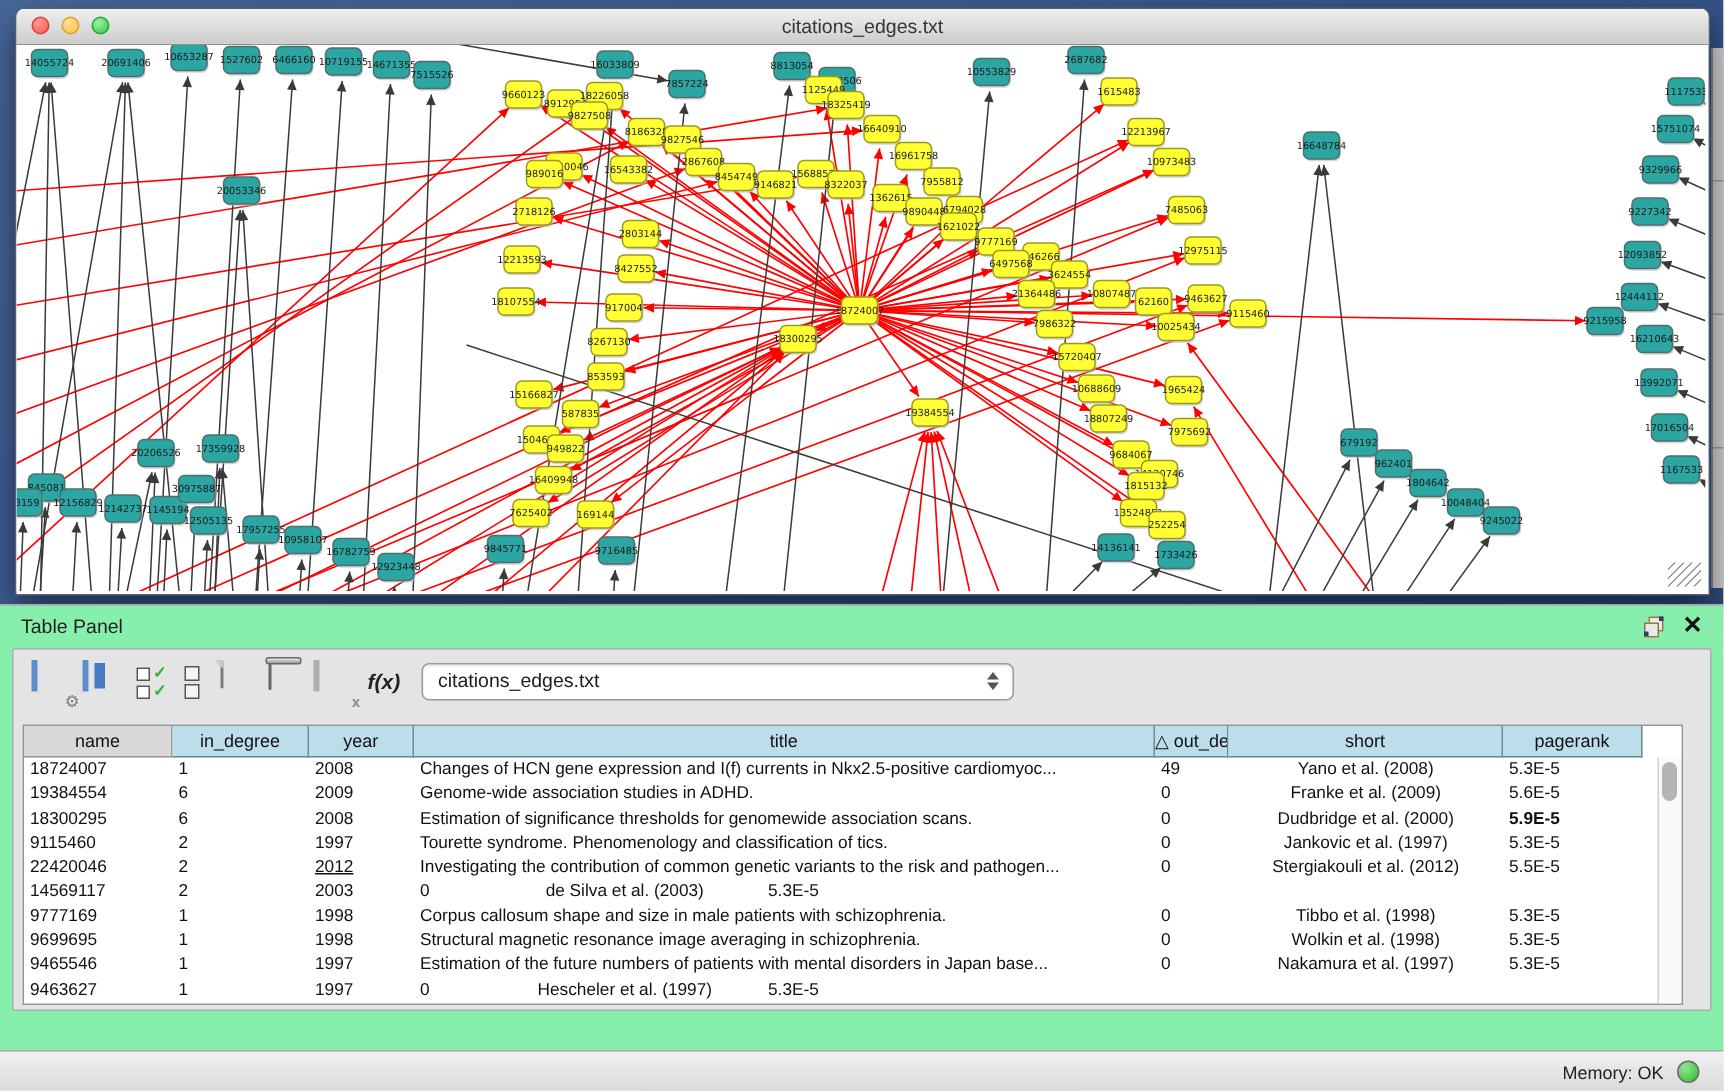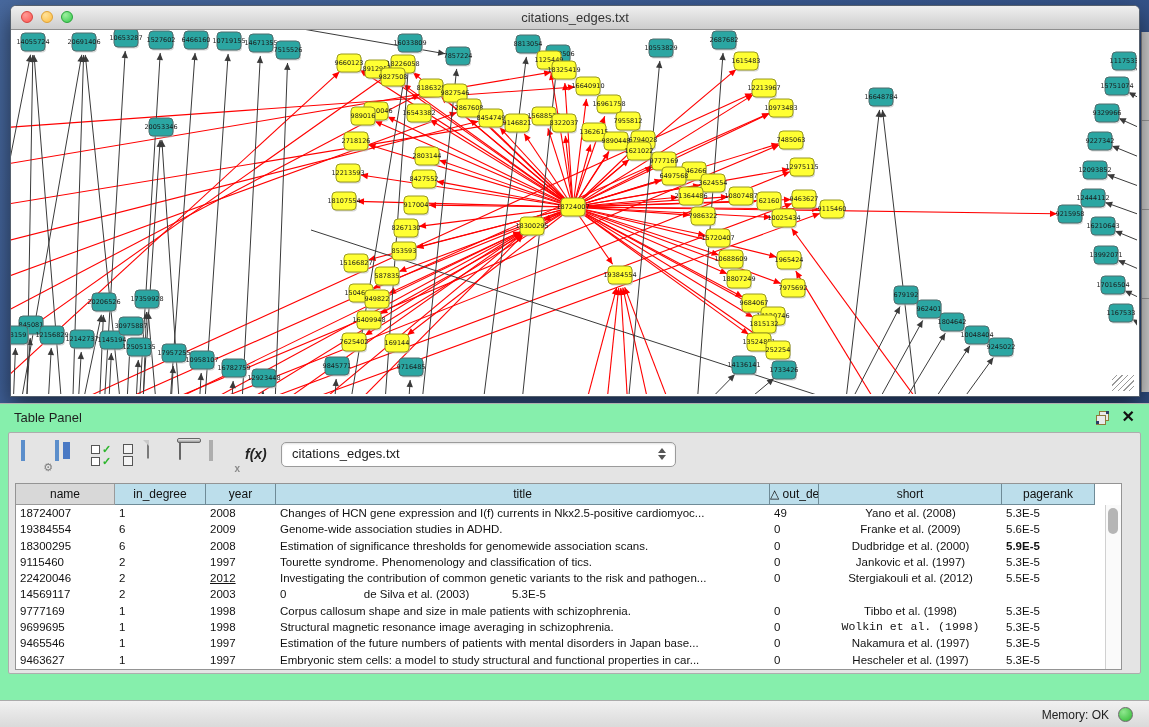--- a/index.html
+++ b/index.html
@@ -1458,37 +1458,36 @@
             <div class="tcell" style="width: 49px;">0</div>
             <div class="tcell center" style="width: 183px;">Tibbo et al. (1998)</div>
             <div class="tcell" style="width: 93px;">5.3E-5</div>
           </div>
           <div class="trow">
             <div class="tcell" style="width: 99px;">9699695</div>
             <div class="tcell" style="width: 91px;">1</div>
             <div class="tcell" style="width: 70px;">1998</div>
             <div class="tcell" style="width: 494px;">Structural magnetic resonance image averaging in schizophrenia.</div>
             <div class="tcell" style="width: 49px;">0</div>
-            <div class="tcell center" style="width: 183px; font-family: Liberation Mono, monospace;">Wolkin et al. (1998)</div>
+            <div class="tcell center" style="width: 183px;">Wolkin et al. (1998)</div>
             <div class="tcell" style="width: 93px;">5.3E-5</div>
           </div>
           <div class="trow">
             <div class="tcell" style="width: 99px;">9465546</div>
             <div class="tcell" style="width: 91px;">1</div>
             <div class="tcell" style="width: 70px;">1997</div>
             <div class="tcell" style="width: 494px;">Estimation of the future numbers of patients with mental disorders in Japan base...</div>
             <div class="tcell" style="width: 49px;">0</div>
             <div class="tcell center" style="width: 183px;">Nakamura et al. (1997)</div>
             <div class="tcell" style="width: 93px;">5.3E-5</div>
           </div>
           <div class="trow">
             <div class="tcell" style="width: 99px;">9463627</div>
             <div class="tcell" style="width: 91px;">1</div>
             <div class="tcell" style="width: 70px;">1997</div>
-            <div class="tcell" style="width: 494px;">Embryonic stem cells: a model to study structural and functional properties in car...</div>
             <div class="tcell" style="width: 49px;">0</div>
             <div class="tcell center" style="width: 183px;">Hescheler et al. (1997)</div>
             <div class="tcell" style="width: 93px;">5.3E-5</div>
           </div>
         </div>
       <div class="vscroll">
         <div class="vthumb"></div>
       </div>
     </div>
 

